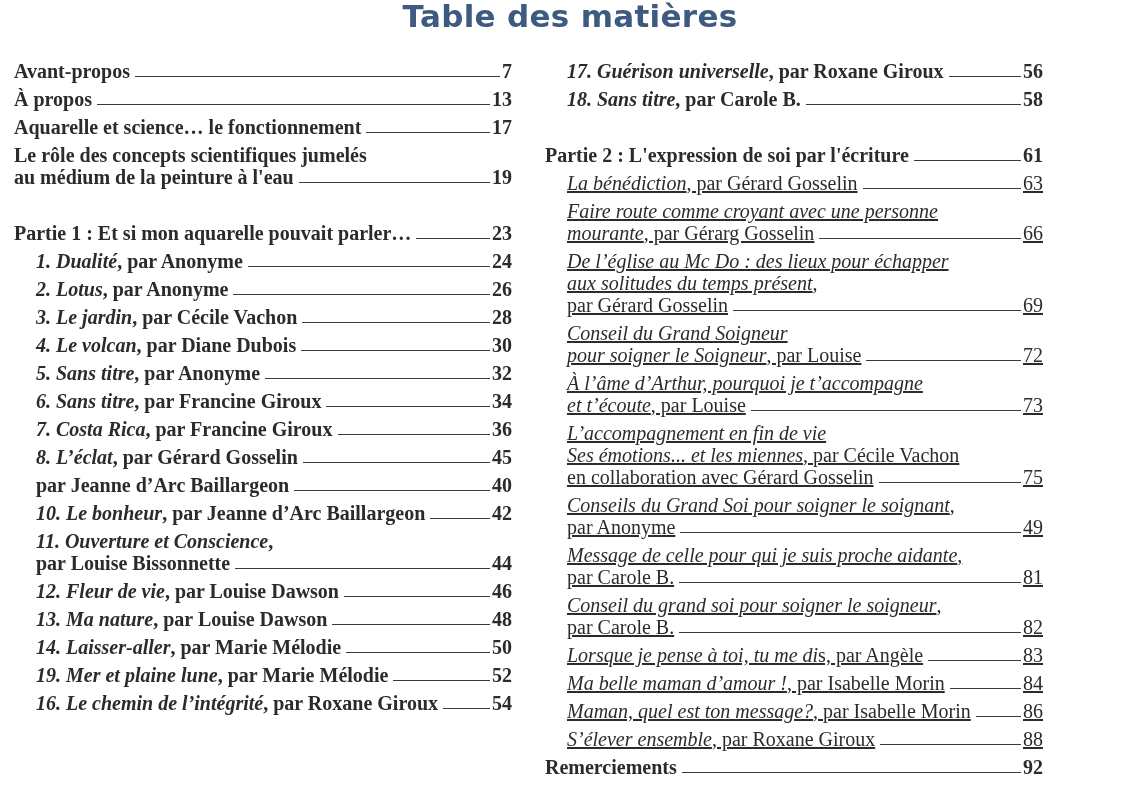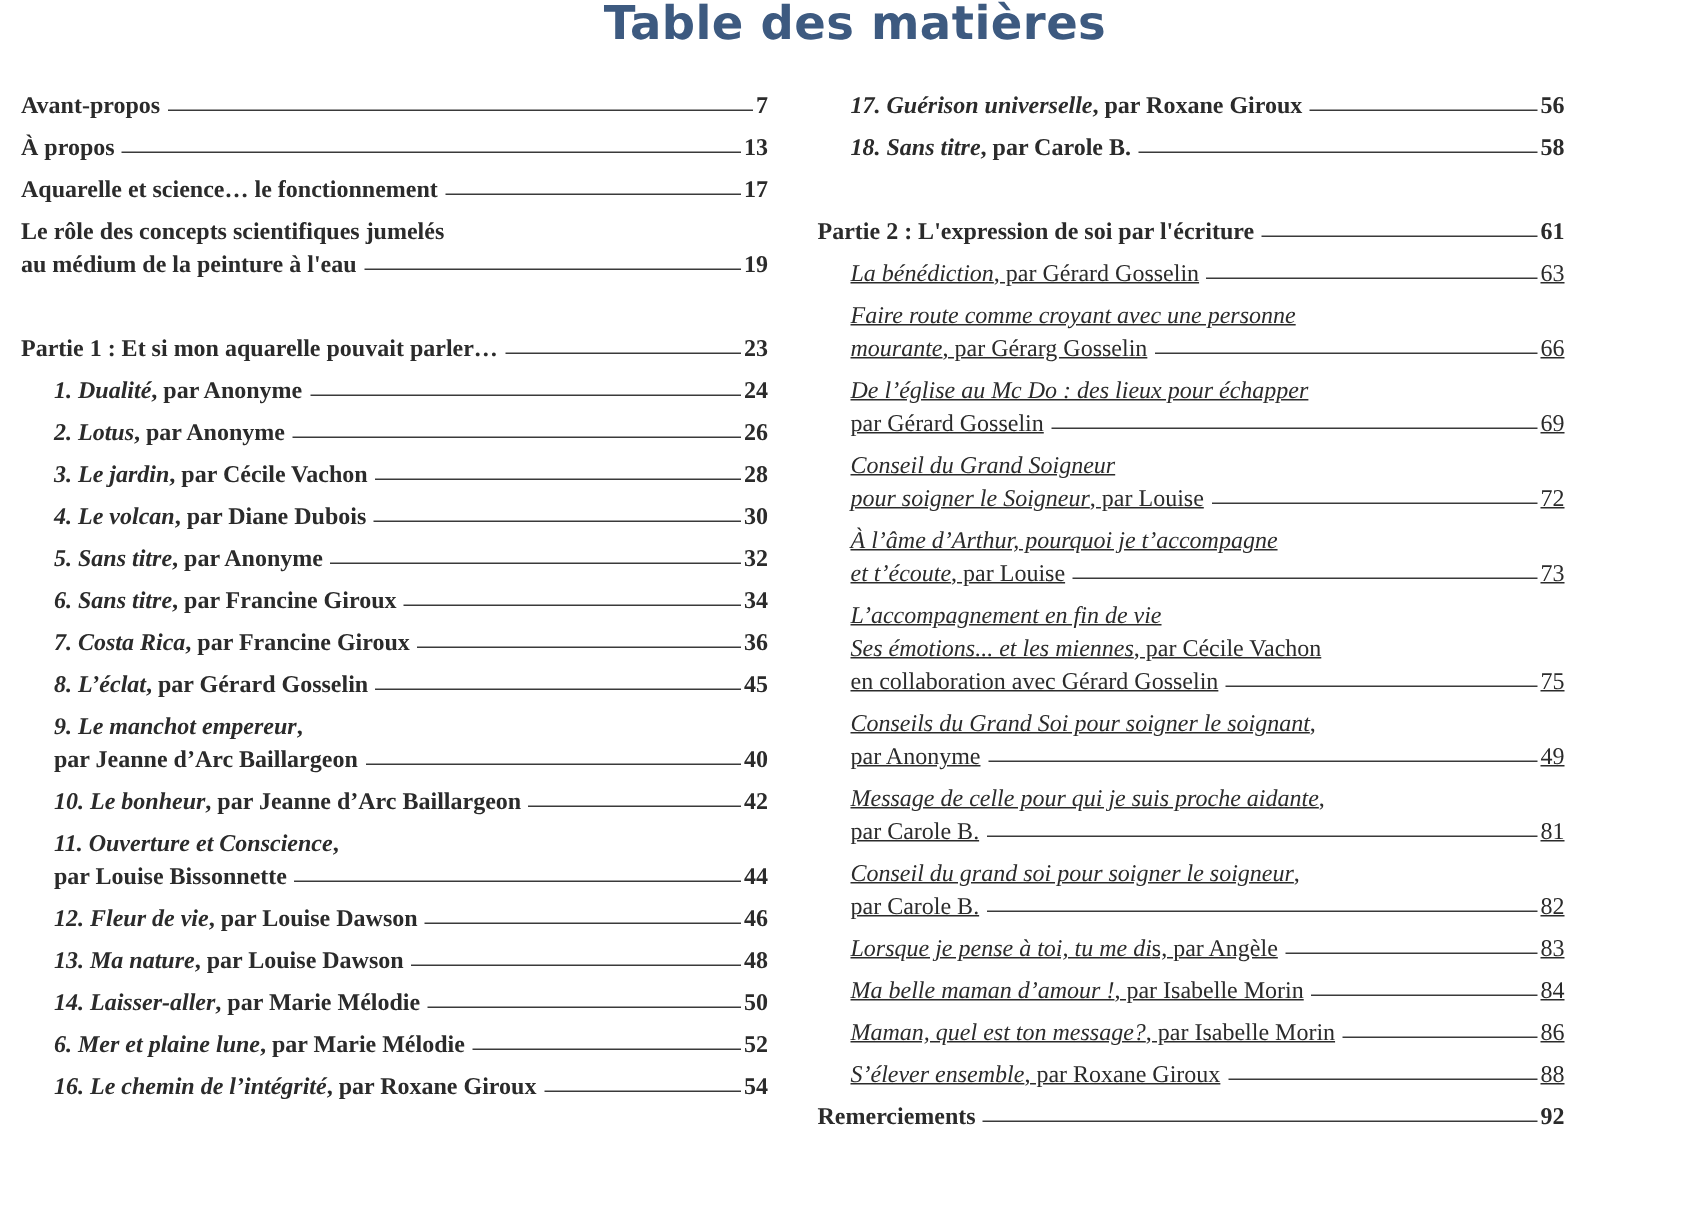--- a/index.html
+++ b/index.html
@@ -4,21 +4,21 @@
 <style>
   html, body { margin:0; padding:0; background:#ffffff; }
   body { width:1127px; height:805px; position:relative; overflow:hidden;
          font-family:"Liberation Serif", serif; color:#2b2b2b; }
   .title { position:absolute; top:-2px; left:0; width:1140px; text-align:center;
            font-family:"DejaVu Sans", sans-serif; font-weight:bold; font-size:31px;
            color:#3d5a80; letter-spacing:0.3px; }
   .col { position:absolute; top:60px; }
   .col.left { left:14px; width:498px; }
   .col.right { left:545px; width:498px; top:60px; }
-  .entry { font-size:16px; line-height:22px; margin-bottom:6px; }
+  .entry { font-size:20px; line-height:22px; margin-bottom:6px; }
   .entry.bold { font-weight:bold; }
   .entry.indent { padding-left:22px;font-weight:bold; }
   .entry.indent-s { padding-left:22px;text-decoration:underline; }
   .line { display:flex; align-items:baseline; white-space:nowrap; }
   .line .txt { flex:0 0 auto; }
   .line .leader { flex:1 1 auto; border-bottom:1.3px solid #3a3a3a; margin:0 2px 0 5px;
                   transform:translateY(-1px); min-width:4px; }
   .line .pg { flex:0 0 auto; text-align:right; }
   .gap { height:28px; }
   i { font-style:italic; }
@@ -118,23 +118,20 @@
     </div>
     <div class="entry indent">
       <div class="line">
         <span class="txt"><i>8. L’éclat</i><span>, par Gérard Gosselin</span></span>
         <span class="leader"></span>
         <span class="pg">45</span>
       </div>
     </div>
     <div class="entry indent">
       <div class="line">
-        <span class="txt"><i>9. Le manchot empereur</i><span>,</span></span>
-      </div>
-      <div class="line">
         <span class="txt"><span>par Jeanne d’Arc Baillargeon</span></span>
         <span class="leader"></span>
         <span class="pg">40</span>
       </div>
     </div>
     <div class="entry indent">
       <div class="line">
         <span class="txt"><i>10. Le bonheur</i><span>, par Jeanne d’Arc Baillargeon</span></span>
         <span class="leader"></span>
         <span class="pg">42</span>
@@ -166,21 +163,21 @@
     </div>
     <div class="entry indent">
       <div class="line">
         <span class="txt"><i>14. Laisser-aller</i><span>, par Marie Mélodie</span></span>
         <span class="leader"></span>
         <span class="pg">50</span>
       </div>
     </div>
     <div class="entry indent">
       <div class="line">
-        <span class="txt"><i>6. Mer et plaine lune</i><span>, par Marie Mélodie</span></span>
+        <span class="txt"><i>19. Mer et plaine lune</i><span>, par Marie Mélodie</span></span>
         <span class="leader"></span>
         <span class="pg">52</span>
       </div>
     </div>
     <div class="entry indent">
       <div class="line">
         <span class="txt"><i>16. Le chemin de l’intégrité</i><span>, par Roxane Giroux</span></span>
         <span class="leader"></span>
         <span class="pg">54</span>
       </div>
@@ -222,20 +219,23 @@
       </div>
       <div class="line">
         <span class="txt"><i>mourante</i><span>, par Gérarg Gosselin</span></span>
         <span class="leader"></span>
         <span class="pg">66</span>
       </div>
     </div>
     <div class="entry indent-s">
       <div class="line">
         <span class="txt"><i>De l’église au Mc Do : des lieux pour échapper</i></span>
+      </div>
+      <div class="line">
+        <span class="txt"><i>aux solitudes du temps présent</i><span>,</span></span>
       </div>
       <div class="line">
         <span class="txt"><span>par Gérard Gosselin</span></span>
         <span class="leader"></span>
         <span class="pg">69</span>
       </div>
     </div>
     <div class="entry indent-s">
       <div class="line">
         <span class="txt"><i>Conseil du Grand Soigneur</i></span>

